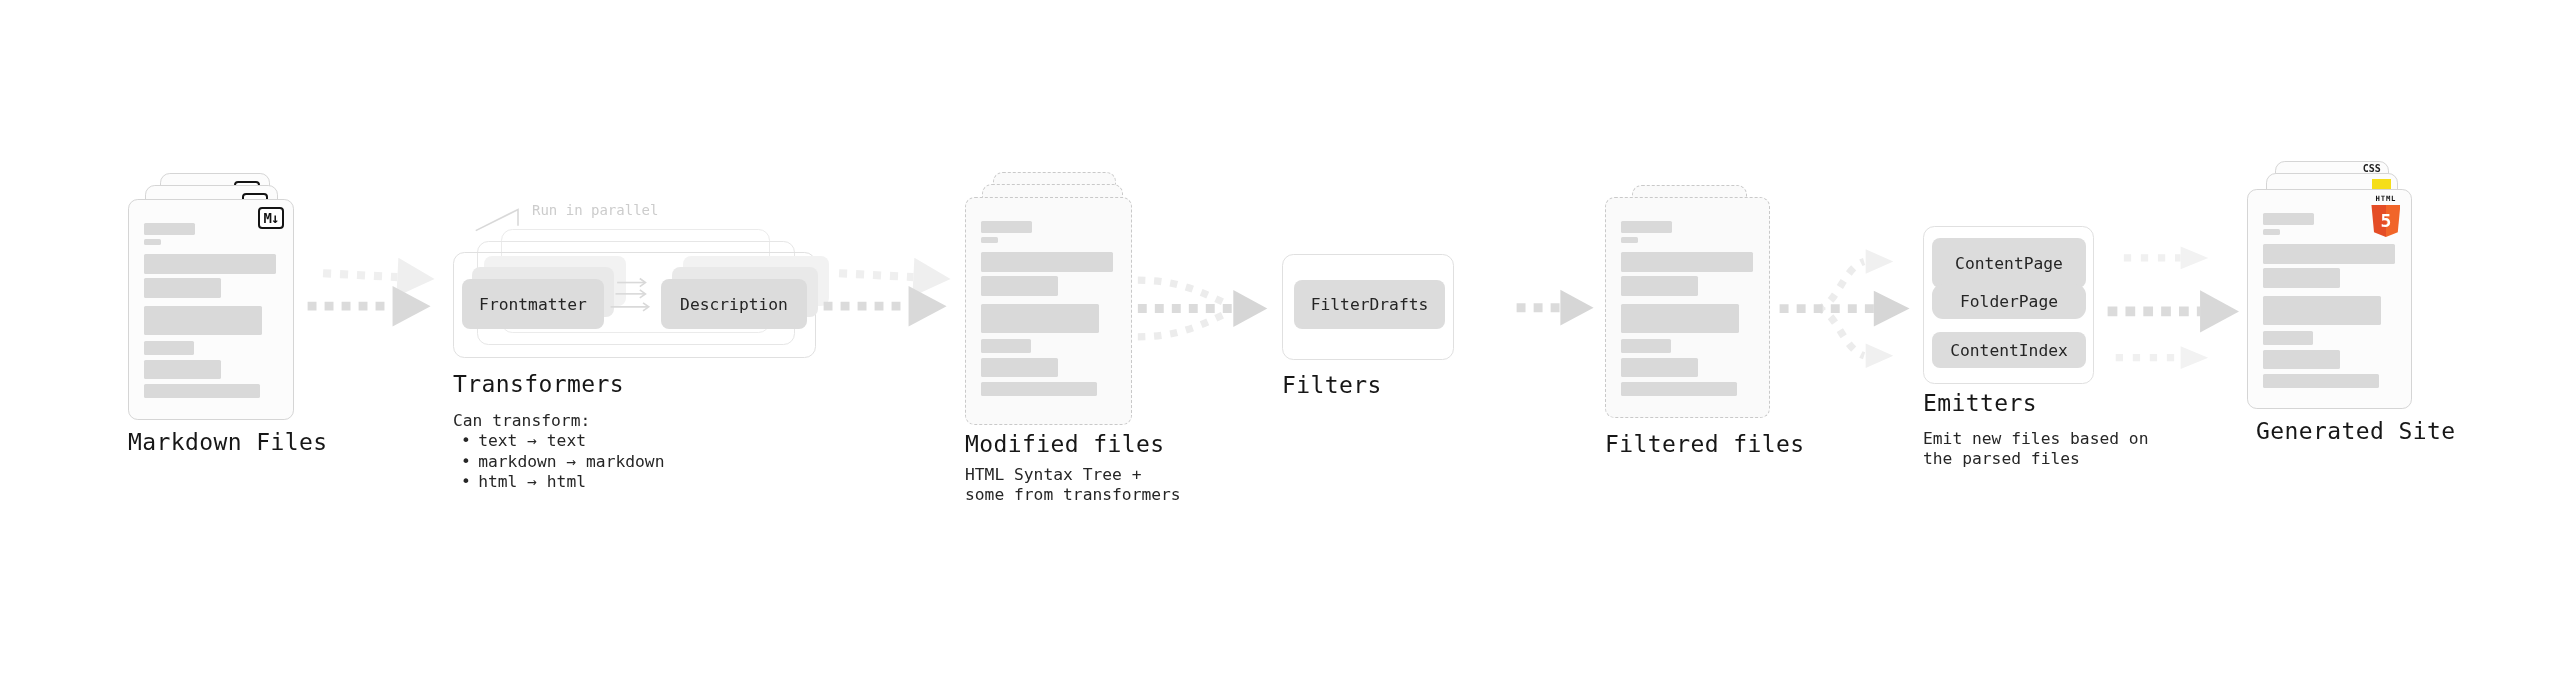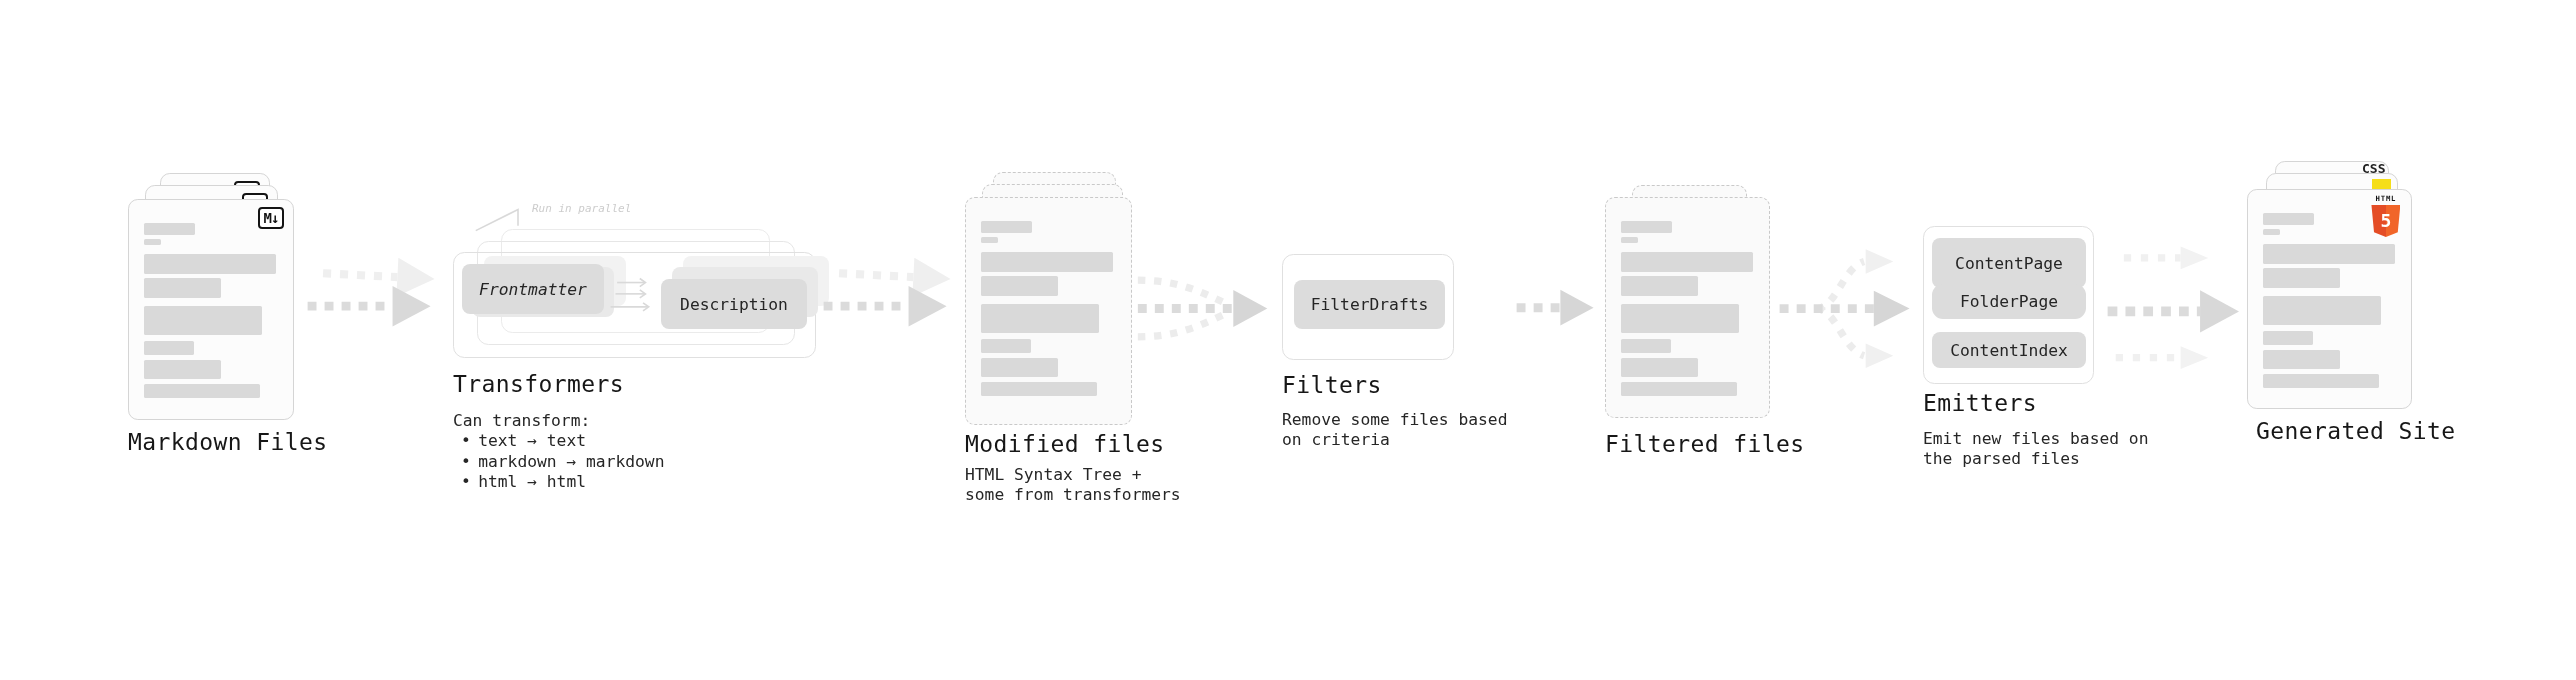--- a/index.html
+++ b/index.html
@@ -28,39 +28,39 @@
   .b7 { width:77px;  height:19.5px; margin-bottom:4.9px; }
   .b8 { width:116px; height:14px; }
 
   .md-badge {
     position:absolute; top:7.3px; right:9px;
     border:2.4px solid #141414; border-radius:4.1px; background:#ffffff;
     font-size:14px; font-weight:bold; color:#141414;
     line-height:18px; padding:0 3.3px; letter-spacing:-0.8px;
   }
   .css-badge { position:absolute; top:3.3px; right:6.5px; width:19.5px; text-align:center; }
-  .css-badge .css-word { font-size:13px; font-weight:bold; color:#222; line-height:7.3px; display:block; }
+  .css-badge .css-word { font-size:10px; font-weight:bold; color:#222; line-height:7.3px; display:block; }
   .css-badge .css-bar { display:block; height:3.3px; background:#2760e5; margin-top:0.8px; border-radius:0.8px; }
   .js-badge { position:absolute; top:4.9px; right:6.5px; width:18.7px; height:9.8px; background:#f5de19; }
   .html5-badge { position:absolute; top:4.9px; right:8.1px; width:34px; text-align:center; }
   .html5-word { font-size:7.3px; font-weight:bold; color:#141414; letter-spacing:0.8px; line-height:8.1px; }
   .html5-shield {
     width:29px; height:32.5px; margin:1.6px auto 0;
     background:linear-gradient(90deg,#e44d26 50%,#f16529 50%);
     clip-path:polygon(0 0,100% 0,91% 85%,50% 100%,9% 85%);
     display:flex; align-items:center; justify-content:center;
     color:#ffffff; font-size:18px; font-weight:bold;
   }
 
   
   .stage-label { position:absolute; font-size:23px; color:#171717; white-space:nowrap; letter-spacing:0.4px; }
   .stage-desc  { position:absolute; font-size:16.3px; color:#262626; line-height:20.3px; white-space:nowrap; }
   .bullet-row  { padding-left:8.1px; }
   .bullet-row .bchar { padding-right:7.3px; }
-  .annotation  { position:absolute; font-size:11px; color:#cccccc; white-space:nowrap;font-style:italic; }
+  .annotation  { position:absolute; font-size:14px; color:#cccccc; white-space:nowrap; }
 
   
   .group-box { position:absolute; border:1.6px solid #e0e0e0; border-radius:11.4px; background:transparent; }
   .group-box.solid-bg { background:#ffffff; }
   .group-box.ghost1 { border-color:#e6e6e6; }
   .group-box.ghost2 { border-color:#ebebeb; }
 
   .pill {
     position:absolute; background:#dcdcdc; border-radius:8.1px;
     display:flex; align-items:center; justify-content:center;
@@ -108,21 +108,21 @@
   <div class="group-box ghost1" style="left:477px; top:241px; width:318px; height:104px;"></div>
   <div class="group-box" style="left:453px; top:252px; width:363px; height:106px;"></div>
 
   <svg class="abs" style="left:470px; top:203px;" width="57" height="32.5" viewBox="0 0 70 40">
     <polyline points="7,34 59,8 59,28" fill="none" stroke="#d9d9d9" stroke-width="2"></polyline>
   </svg>
   <div class="annotation" style="left:532px; top:202px;">Run in parallel</div>
 
   <div class="pill ghost2" style="left:484px; top:256px; width:142px; height:50px;"></div>
   <div class="pill ghost1" style="left:472px; top:267px; width:142px; height:50px;"></div>
-  <div class="pill" style="left:462px; top:264px; width:142px; height:50px;font-style:italic;">Frontmatter</div>
+  <div class="pill" style="left:462px; top:279px; width:142px; height:50px;">Frontmatter</div>
 
   <svg class="abs" style="left:609px; top:275px;" width="47" height="41" viewBox="0 0 58 50">
     <g stroke="#d9d9d9" stroke-width="2" fill="none">
       <line x1="10" y1="9" x2="44" y2="9"></line>
         <polyline points="38,4 45,9 38,14"></polyline>
       <line x1="8" y1="23" x2="44" y2="23"></line>
         <polyline points="38,18 45,23 38,28"></polyline>
       <line x1="2" y1="39" x2="48" y2="39"></line>
         <polyline points="42,34 49,39 42,44"></polyline>
     </g>
@@ -172,24 +172,20 @@
   <svg class="abs" style="left:1136px; top:264px;" width="138" height="89" viewBox="0 0 170 110">
     <path d="M2,20 C55,20 82,36 114,50" fill="none" stroke="#ececec" stroke-width="9" stroke-dasharray="9 11"></path>
     <path d="M2,90 C55,90 82,74 114,60" fill="none" stroke="#ececec" stroke-width="9" stroke-dasharray="9 11"></path>
     <line x1="2" y1="55" x2="120" y2="55" stroke="#dbdbdb" stroke-width="11" stroke-dasharray="11 10"></line>
     <polygon points="120,32 162,55 120,78" fill="#d6d6d6"></polygon>
   </svg>
 
   <div class="group-box solid-bg" style="left:1282px; top:254px; width:172px; height:106px;"></div>
   <div class="pill" style="left:1294px; top:280px; width:151px; height:49px;">FilterDrafts</div>
   <div class="stage-label" style="left:1282px; top:372px;">Filters</div>
-  <div class="stage-desc" style="left:1282px; top:410px;">
-    <div>Remove some files based</div>
-    <div>on criteria</div>
-  </div>
 
   <svg class="abs" style="left:1515px; top:284px;" width="81" height="49" viewBox="0 0 100 60">
     <line x1="2" y1="29" x2="56" y2="29" stroke="#dbdbdb" stroke-width="11" stroke-dasharray="11 10"></line>
     <polygon points="56,7 97,29 56,51" fill="#d6d6d6"></polygon>
   </svg>
 
   <div class="doc-card dashed" style="left:1632px; top:185px; width:115px; height:98px;"></div>
   <div class="doc-card dashed" style="left:1605px; top:197px; width:165px; height:221px;">
     <div class="doc-body">
       <div class="bar b1"></div>

